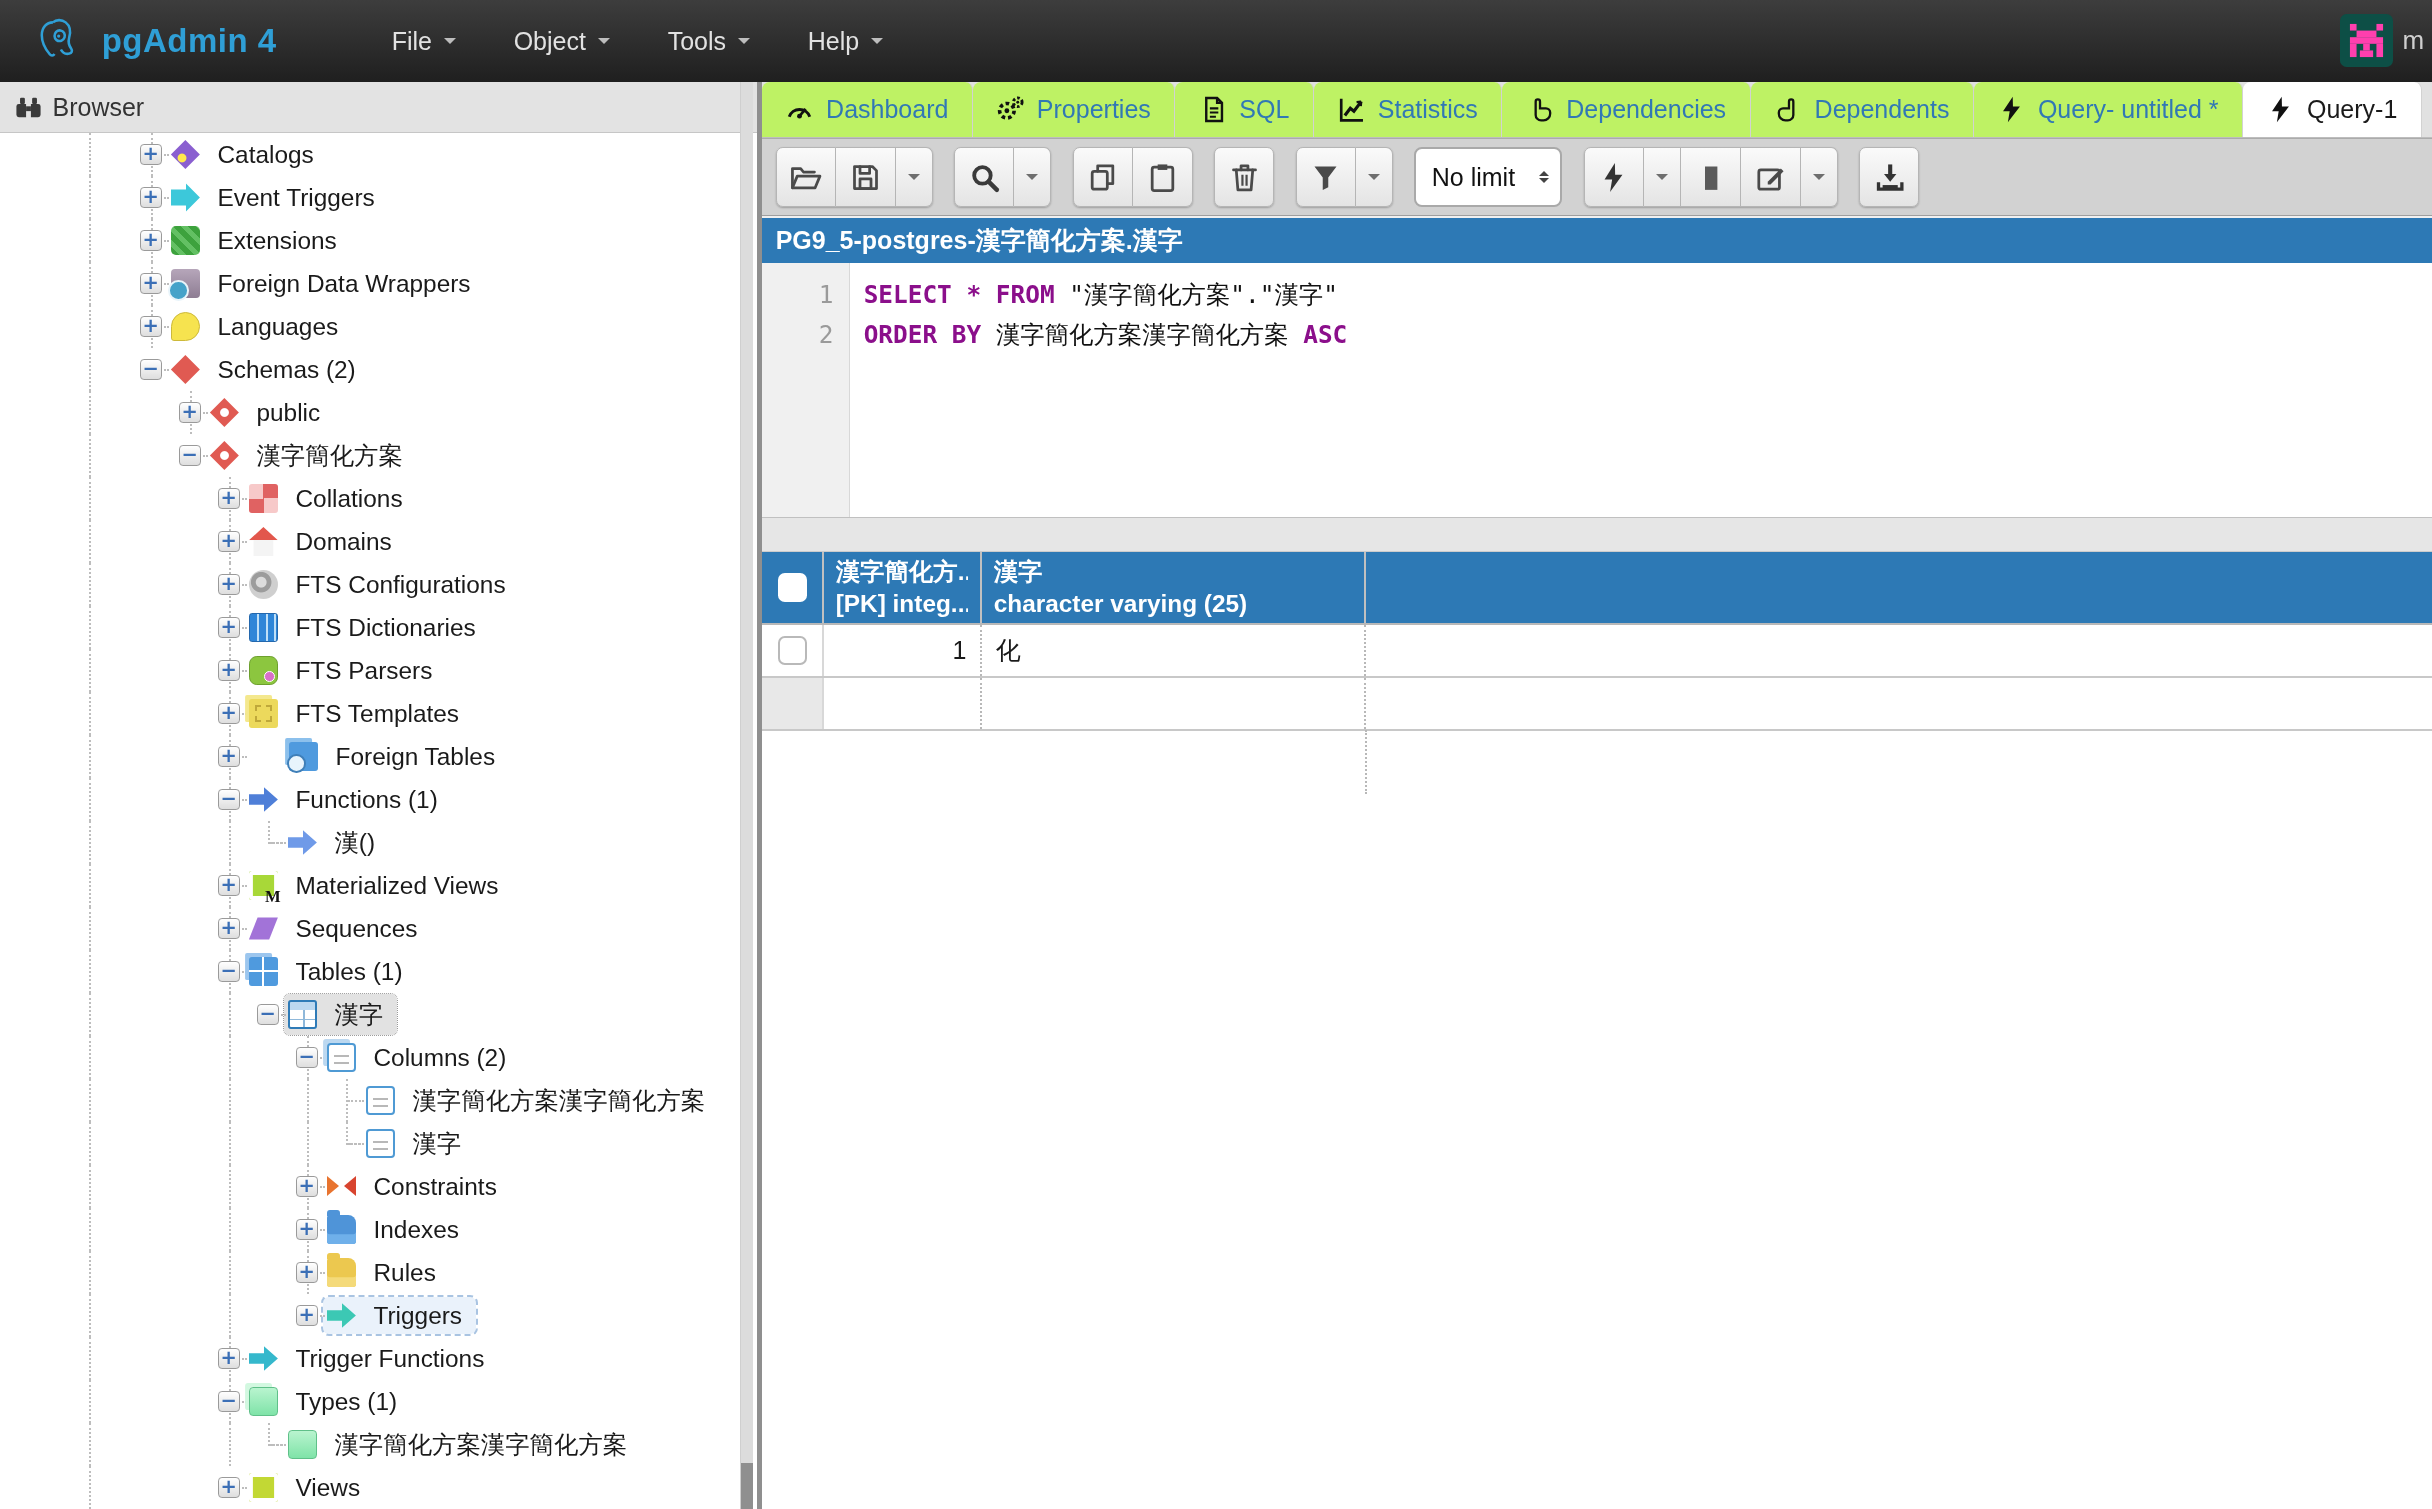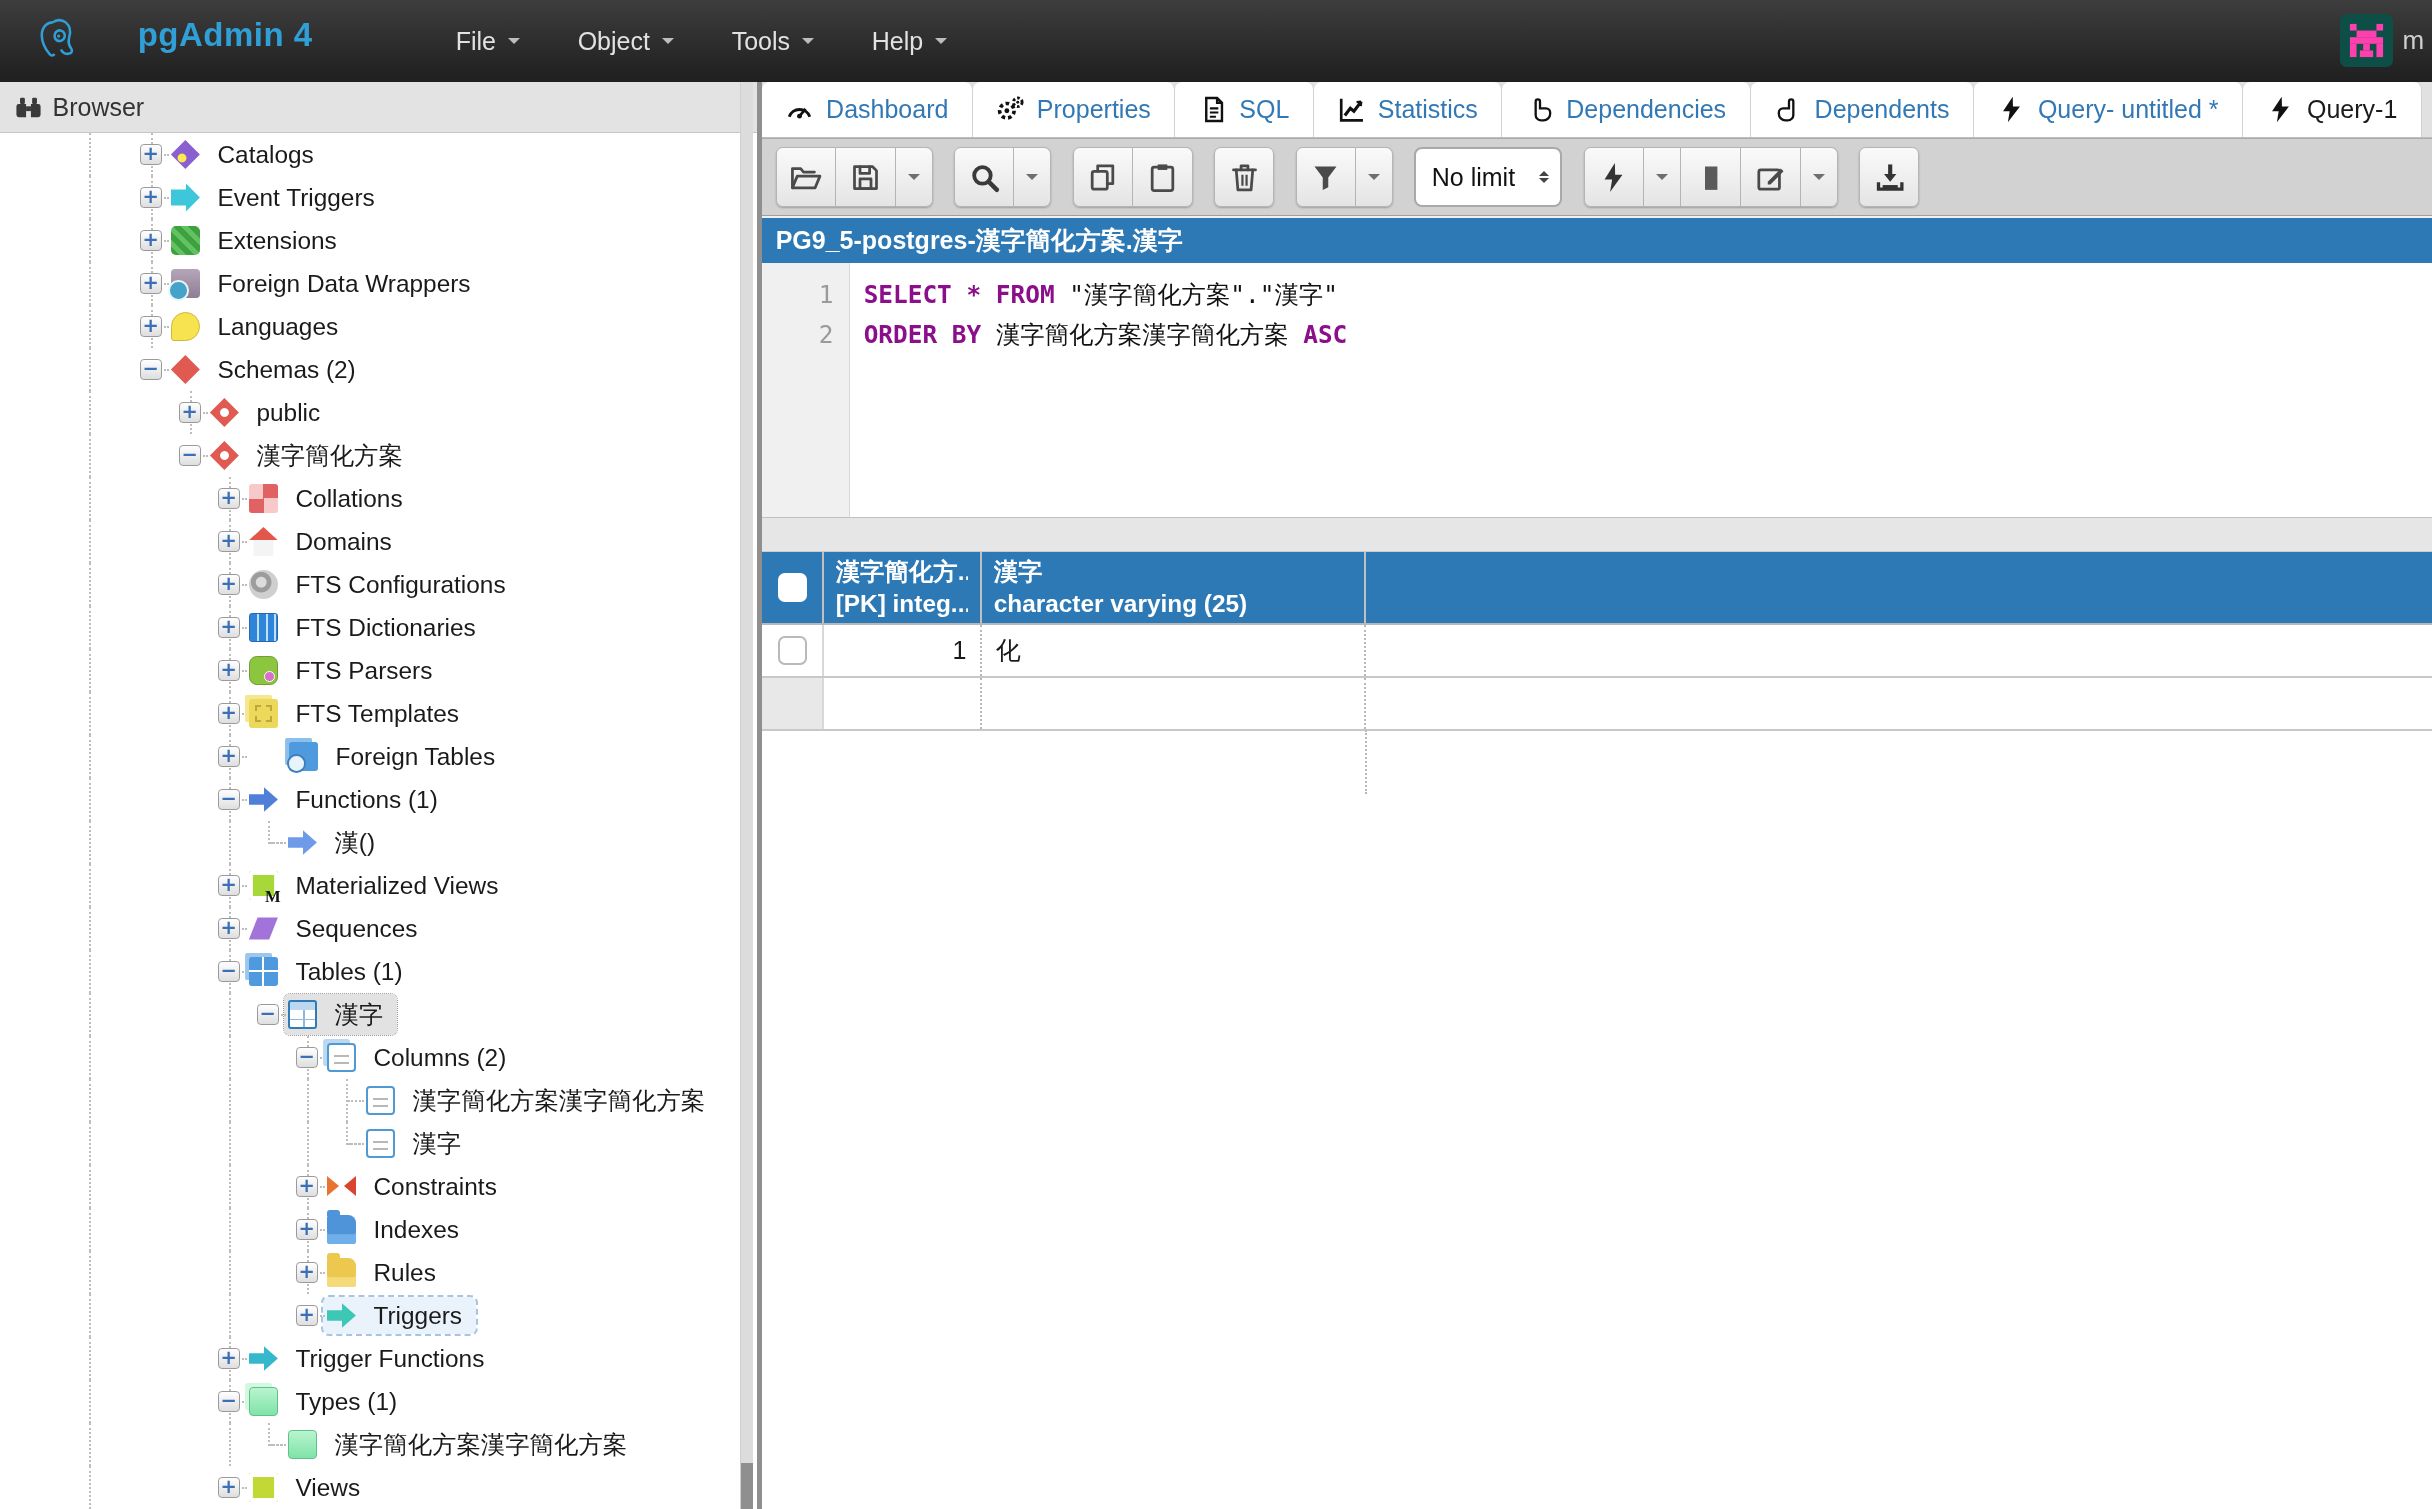--- a/index.html
+++ b/index.html
@@ -2,21 +2,21 @@
 <html><head>
 <meta charset="utf-8">
 <style>
   html,body{margin:0;padding:0;background:#fff;}
   #app{position:relative;width:2432px;height:1510px;overflow:hidden;
        font-family:"Liberation Sans","DejaVu Sans",sans-serif;color:#1a1a1a;}
 
   
   .topbar{position:absolute;left:0;top:0;right:0;height:82px;
           background:linear-gradient(#3d3d3d,#1f1f1f);display:flex;align-items:center;}
-  .brand{display:flex;align-items:flex-start;margin-left:37px;margin-right:114px;gap:36px;}
+  .brand{display:flex;align-items:center;margin-left:37px;margin-right:86px;}
   .brand-text{color:#2f9fd6;font-size:33px;font-weight:bold;margin-left:13.7px;letter-spacing:0.5px;}
   .menu-item{color:#e2e2e2;font-size:25px;padding:0 29px;display:flex;align-items:center;cursor:default;}
   .menu-caret{width:0;height:0;border:6.8px solid transparent;border-top-color:#bdbdbd;margin-left:11.7px;margin-top:6.8px;}
   .user-box{position:absolute;right:7.8px;top:13.7px;display:flex;align-items:center;}
   .user-label{color:#cfcfcf;font-size:26px;margin-left:9.8px;}
 
   
   .content{position:absolute;left:0;top:82px;right:0;bottom:0;}
   .sidebar{position:absolute;left:0;top:0;width:757px;bottom:0;background:#fff;}
   .sidebar-header{height:50px;background:#e3e3e3;border-bottom:1px solid #c6c6c6;
@@ -78,21 +78,21 @@
   .rules-icon::before{content:"";position:absolute;left:0;top:-4.9px;width:12.7px;height:5.9px;background:#ecc84f;border-radius:2.9px 2.9px 0 0;}
   .triggers-icon{background:#3cc8b4;clip-path:polygon(0 32%,52% 32%,52% 8%,100% 50%,52% 92%,52% 68%,0 68%);}
   .trigger-functions-icon{background:#35b8cc;clip-path:polygon(0 32%,52% 32%,52% 8%,100% 50%,52% 92%,52% 68%,0 68%);}
   .types-icon{background:linear-gradient(#b9f4cf,#7fe3a8);border:1px solid #5fc089;border-radius:3.9px;box-sizing:border-box;box-shadow:-4.9px -4.9px 0 -1px #d2f8e0;}
   .type-icon{background:linear-gradient(#b9f4cf,#7fe3a8);border:1px solid #5fc089;border-radius:3.9px;box-sizing:border-box;}
   .views-icon{background:#c2d834;border-radius:2.9px;box-shadow:inset 0 0 0 3.9px #fff,inset 0 0 0 7.8px #c2d834;}
 
   
   .tabbar{height:56px;background:#e1e1e1;display:flex;align-items:stretch;border-bottom:1px solid #bdbdbd;box-sizing:border-box;}
   .mtab{display:flex;align-items:center;padding:0 23.4px;font-size:25px;color:#3178b5;
-        background:#ffffff;border-right:1px solid #d2d2d2;border-radius:7.8px 7.8px 0 0;cursor:pointer;}
+        background:#bef264;border-right:1px solid #d2d2d2;border-radius:7.8px 7.8px 0 0;cursor:pointer;}
   .mtab .tabicon{margin-right:11.7px;display:flex;align-items:center;}
   .mtab.active{background:#fff;color:#1a1a1a;}
 
   
   .toolbar{height:78px;background:#d2d2d2;border-top:1px solid #ababab;border-bottom:1px solid #9f9f9f;
            box-sizing:border-box;display:flex;align-items:center;padding-left:13.7px;}
   .tbgroup{display:flex;margin-right:21.5px;border-radius:6.8px;box-shadow:0 1px 2px rgba(0,0,0,.25);}
   .tbtn{width:60px;height:60px;background:linear-gradient(#fafafa,#e4e4e4);border:1px solid #b5b5b5;
         display:flex;align-items:center;justify-content:center;cursor:pointer;box-sizing:border-box;}
   .tbtn:first-child{border-radius:6.8px 0 0 6.8px;}

